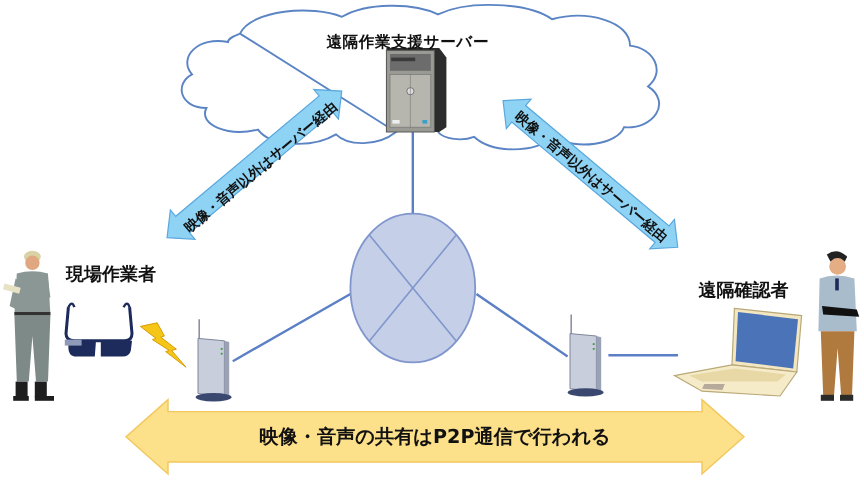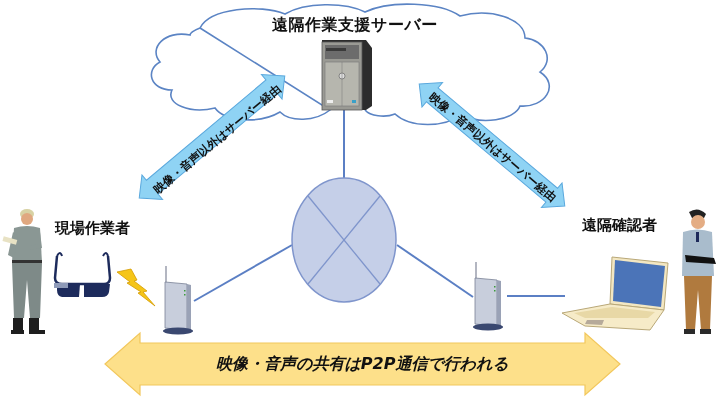--- a/index.html
+++ b/index.html
@@ -1,26 +1,26 @@
 <!DOCTYPE html>
 <html><head>
 <meta charset="utf-8">
 <style>
   html, body { margin:0; padding:0; background:#ffffff; }
   body { width:720px; height:403px; position:relative; overflow:hidden;
          font-family:"DejaVu Sans", sans-serif; }
   #stage { position:absolute; left:0; top:0; width:720px; height:403px; }
   .label { position:absolute; font-weight:bold; color:#111; white-space:nowrap;
            font-family:"DejaVu Sans", sans-serif; }
-  .lbl-server { left:272px; top:15px; font-size:16px; letter-spacing:0.5px; }
+  .lbl-server { left:272px; top:26px; font-size:13px; letter-spacing:0.5px; }
   .lbl-worker { left:55px; top:219px; font-size:15px;font-family:Liberation Mono, monospace; }
-  .lbl-remote { left:582px; top:216px; font-size:15px; }
+  .lbl-remote { left:582px; top:233px; font-size:15px; }
   .p2p-text { position:absolute; left:0; width:720px; top:354px; text-align:center;
               font-size:16px; font-weight:bold; color:#111; font-family:"DejaVu Sans", sans-serif;
-              padding-left:5px; box-sizing:border-box;font-style:italic; }
+              padding-left:5px; box-sizing:border-box; }
   .rot-text { position:absolute; font-size:11.5px; font-weight:bold; color:#111; white-space:nowrap;
               font-family:"DejaVu Sans", sans-serif; transform-origin:center center; }
   .rot-left { left:130px; top:132px; width:175px; text-align:center; transform:rotate(-40deg); }
   .rot-right { left:405px; top:140px; width:175px; text-align:center; transform:rotate(40deg); }
 </style>
 </head>
 <body>
 
 <svg id="stage" width="720" height="403" viewBox="0 0 720 403" xmlns="http://www.w3.org/2000/svg">
 

